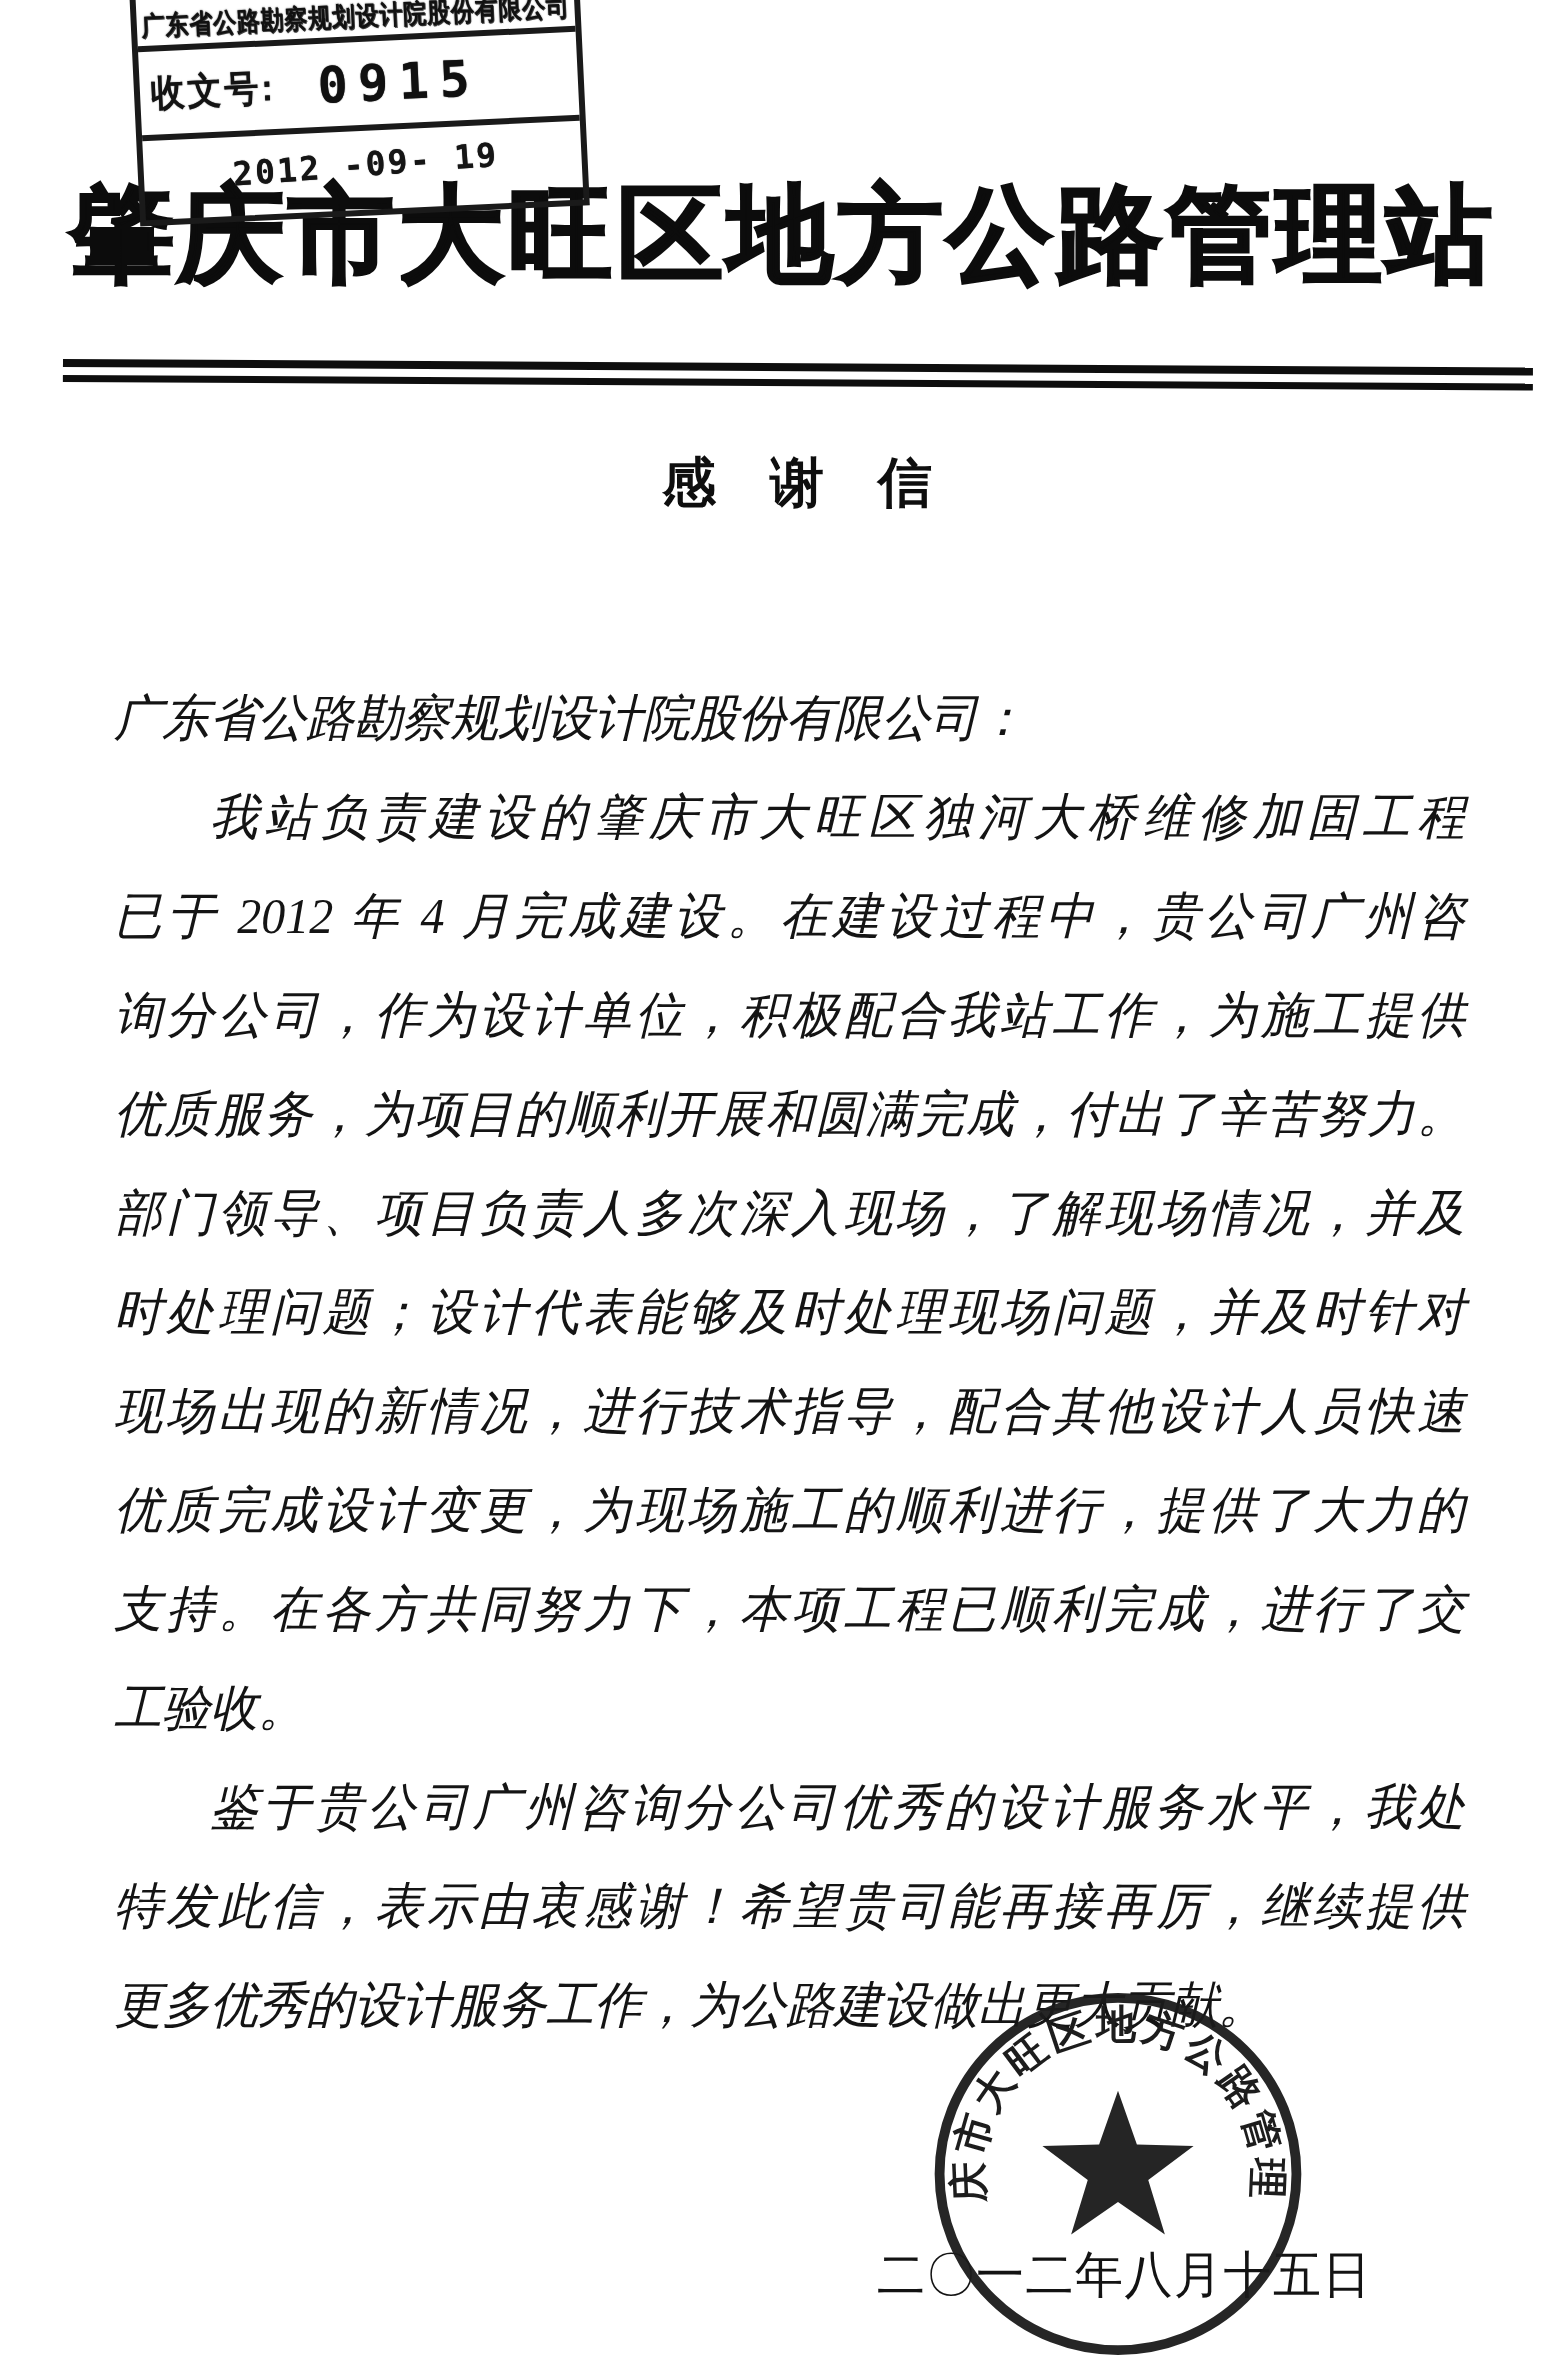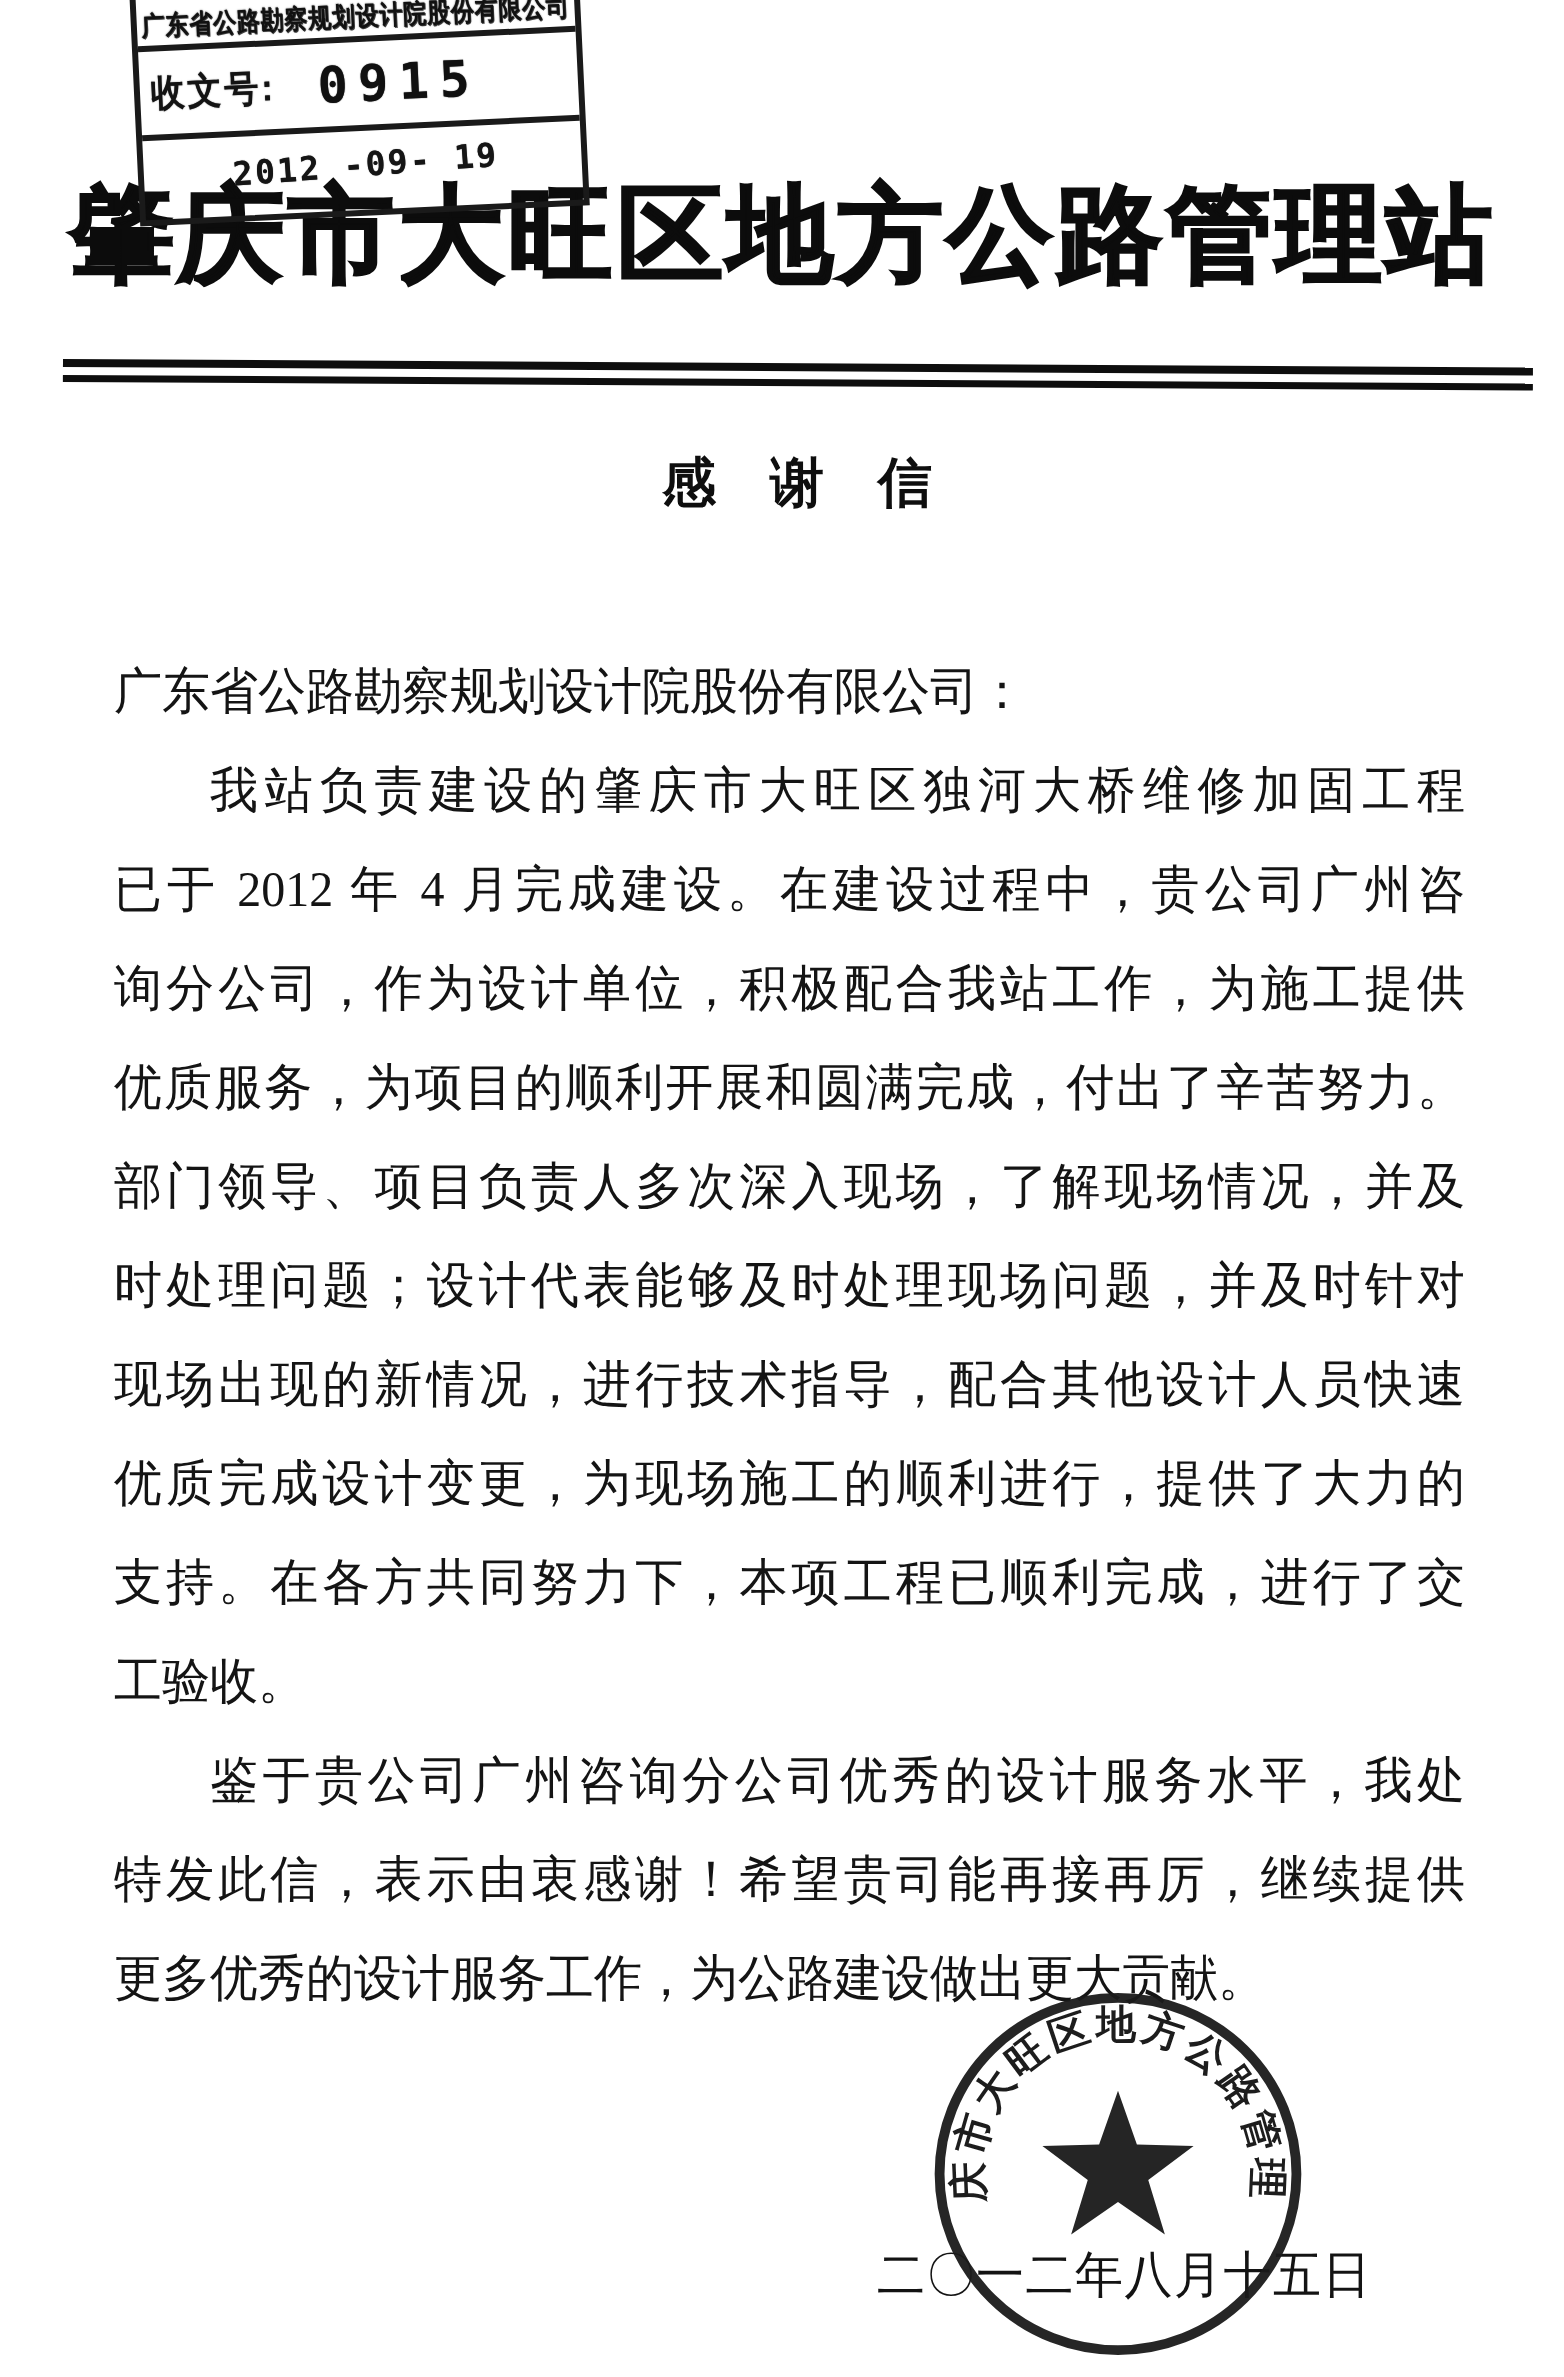--- a/index.html
+++ b/index.html
@@ -84,21 +84,21 @@
     text-align:center;
     font-family:"Liberation Sans","DejaVu Sans",sans-serif;
     font-size:54px;font-weight:900;
     letter-spacing:54px;padding-left:84px;box-sizing:border-box;
     color:#0e0e0e;
     z-index:1;
   }
 
   
   .body-block{
-    position:absolute;left:114px;top:641px;width:1351px;z-index:1;
+    position:absolute;left:114px;top:668px;width:1351px;z-index:1;font-style:italic;
   }
   .line{
     font-size:48px;line-height:99px;
     color:#141414;
     transform:scaleY(1.04);
   }
   .jl{text-align:justify;text-align-last:justify;text-justify:inter-character;}
   .indent{text-indent:96px;}
 
   

